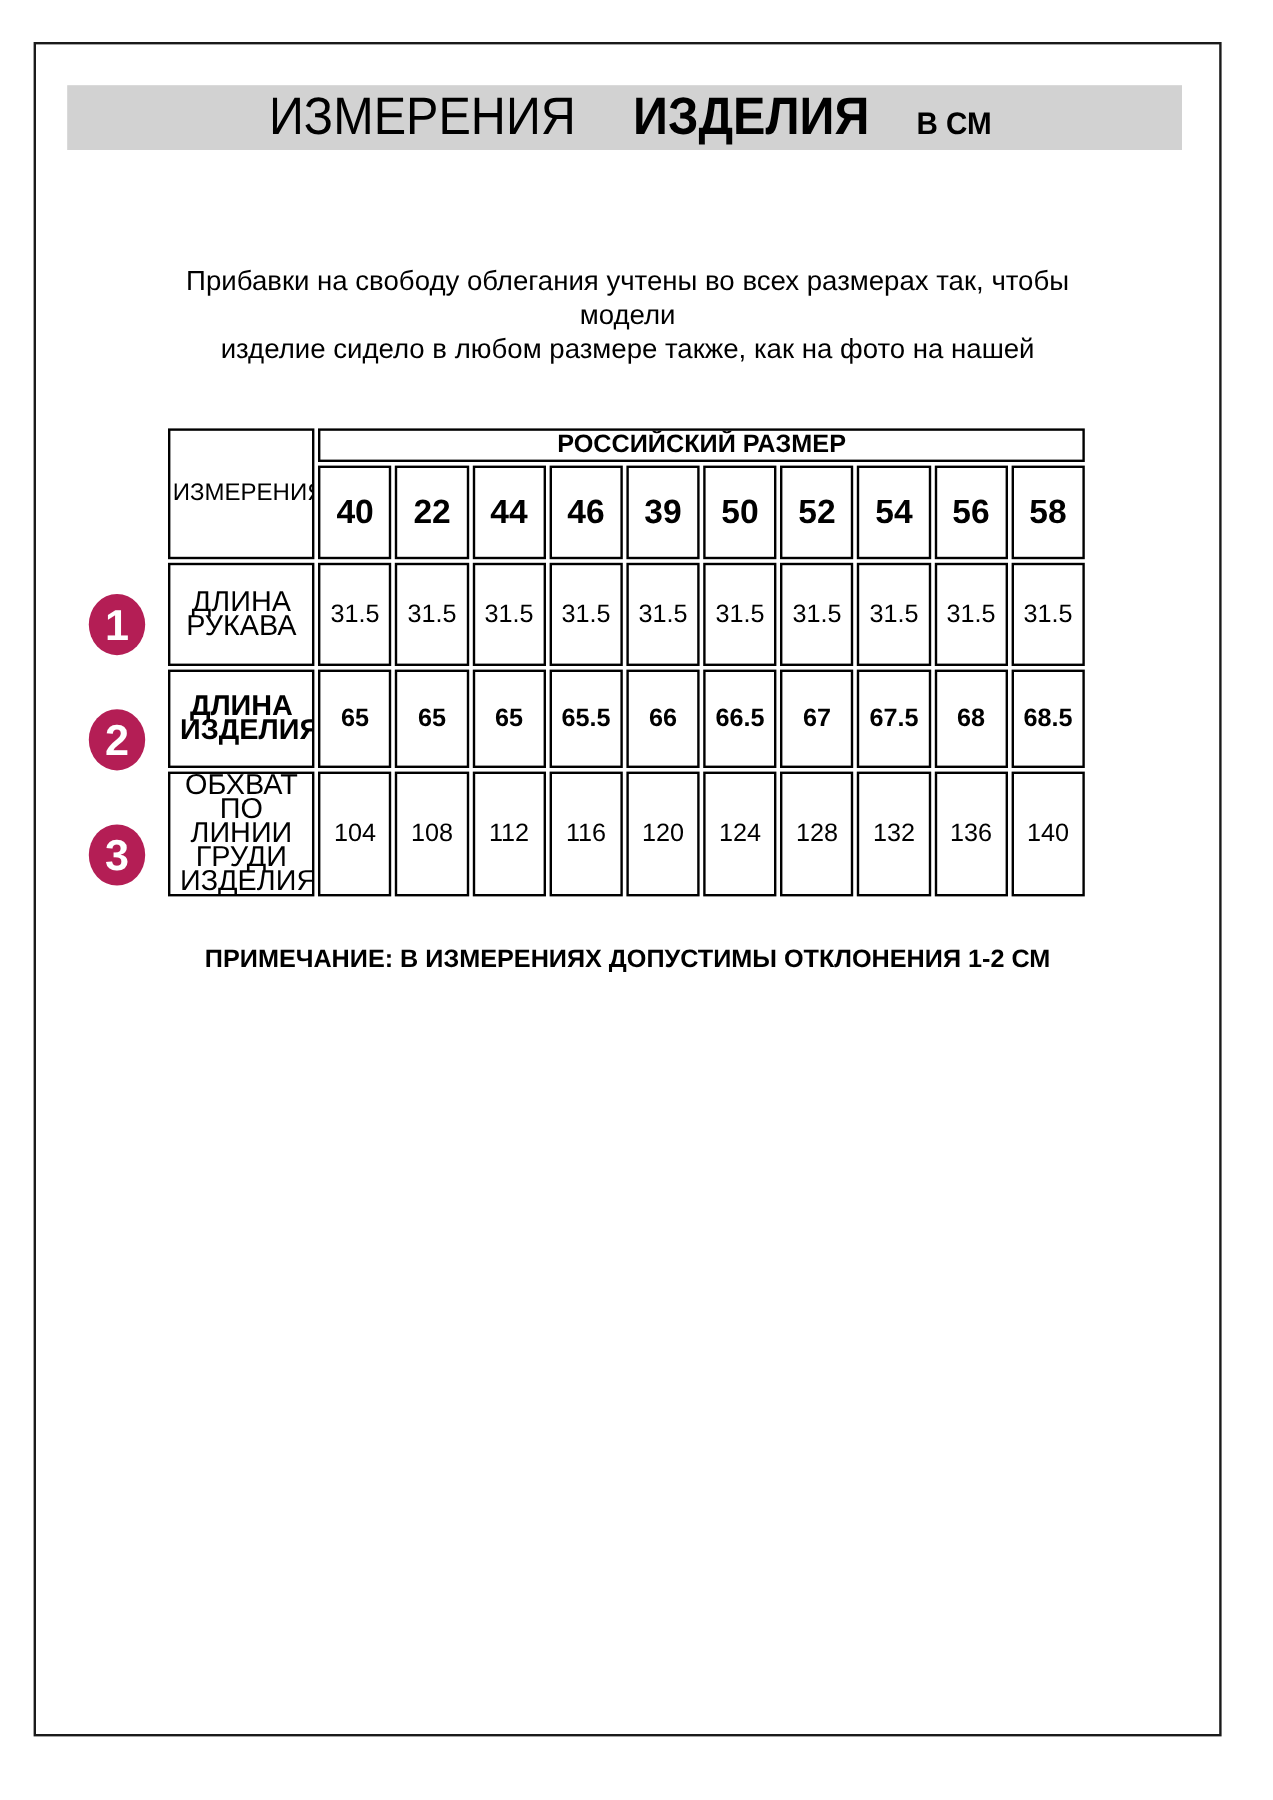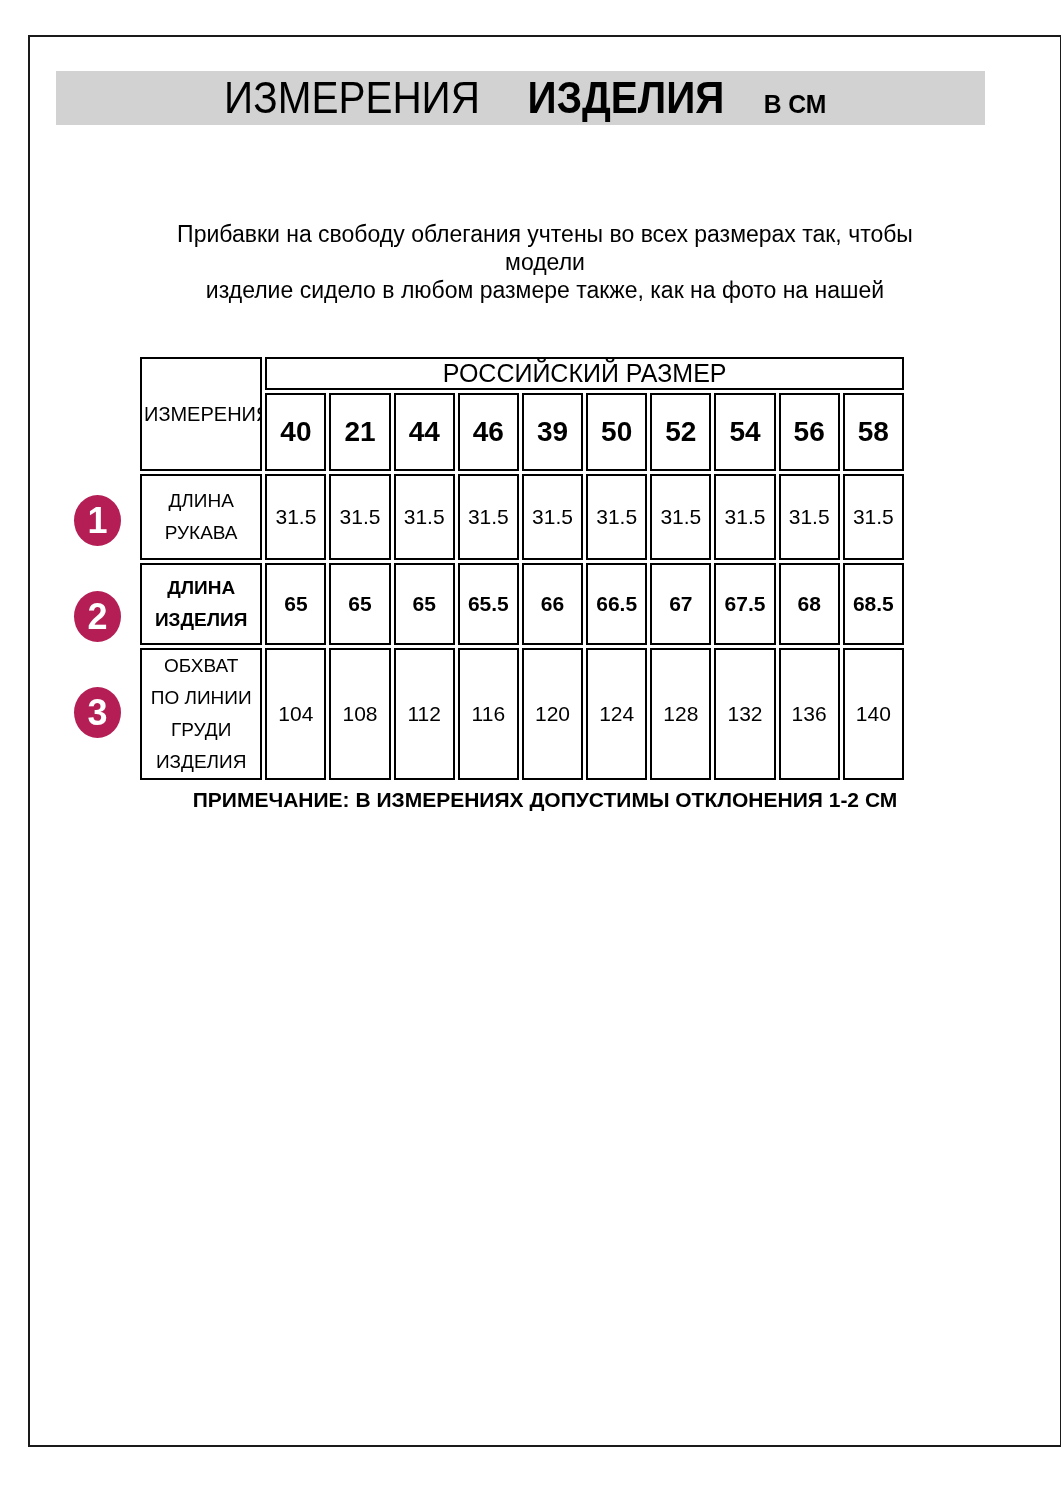--- a/index.html
+++ b/index.html
@@ -16,21 +16,20 @@
     overflow: hidden;
   }
   .page-frame {
     position: absolute;
     left: 28px;
     top: 35px;
     width: 986px;
     height: 1408px;
     border: 2px solid #1a1a1a;
     background: #ffffff;
-    padding-left: 44px;
   }
   
   .title-bar {
     position: absolute;
     left: 26px;
     top: 34px;
     width: 929px;
     height: 54px;
     background: var(--title-bar-bg, #d2d2d2);
     display: flex;
@@ -92,35 +91,35 @@
     border: 2px solid #000;
     background: #fff;
     text-align: center;
     vertical-align: middle;
     padding: 0 2px;
     box-sizing: border-box;
     overflow: hidden;
   }
   .size-table .group-cell {
     height: 22px;
-    font-size: 25px;
-    font-weight: 400;
+    font-size: 21px;
+    font-weight: 700;
   }
   .size-table .measure-cell {
     font-size: 20px;
     font-weight: 400;
   }
   .size-table .size-cell {
     height: 78px;
     font-size: 28px;
     font-weight: 700;
   }
   .size-table .label-cell {
-    font-size: 19px;
-    line-height: 32px;
+    font-size: 24px;
+    line-height: 20px;
     font-weight: 400;
     padding: 0 8px;
   }
   .size-table .val-cell {
     font-size: 21px;
     font-weight: 400;
   }
   .size-table .r1 td { height: 86px; }
   .size-table .r2 td { height: 82px; font-weight: bold; }
   .size-table .r3 td { height: 88px; }
@@ -186,21 +185,21 @@
         <col style="width:61px">
         <col style="width:61px">
     </colgroup>
     <tbody>
       <tr>
         <td class="measure-cell" rowspan="2">ИЗМЕРЕНИЯ</td>
         <td class="group-cell" colspan="10">РОССИЙСКИЙ РАЗМЕР</td>
       </tr>
       <tr>
         <td class="size-cell">40</td>
-        <td class="size-cell">21</td>
+        <td class="size-cell">22</td>
         <td class="size-cell">44</td>
         <td class="size-cell">46</td>
         <td class="size-cell">39</td>
         <td class="size-cell">50</td>
         <td class="size-cell">52</td>
         <td class="size-cell">54</td>
         <td class="size-cell">56</td>
         <td class="size-cell">58</td>
       </tr>
       <tr class="r1">

